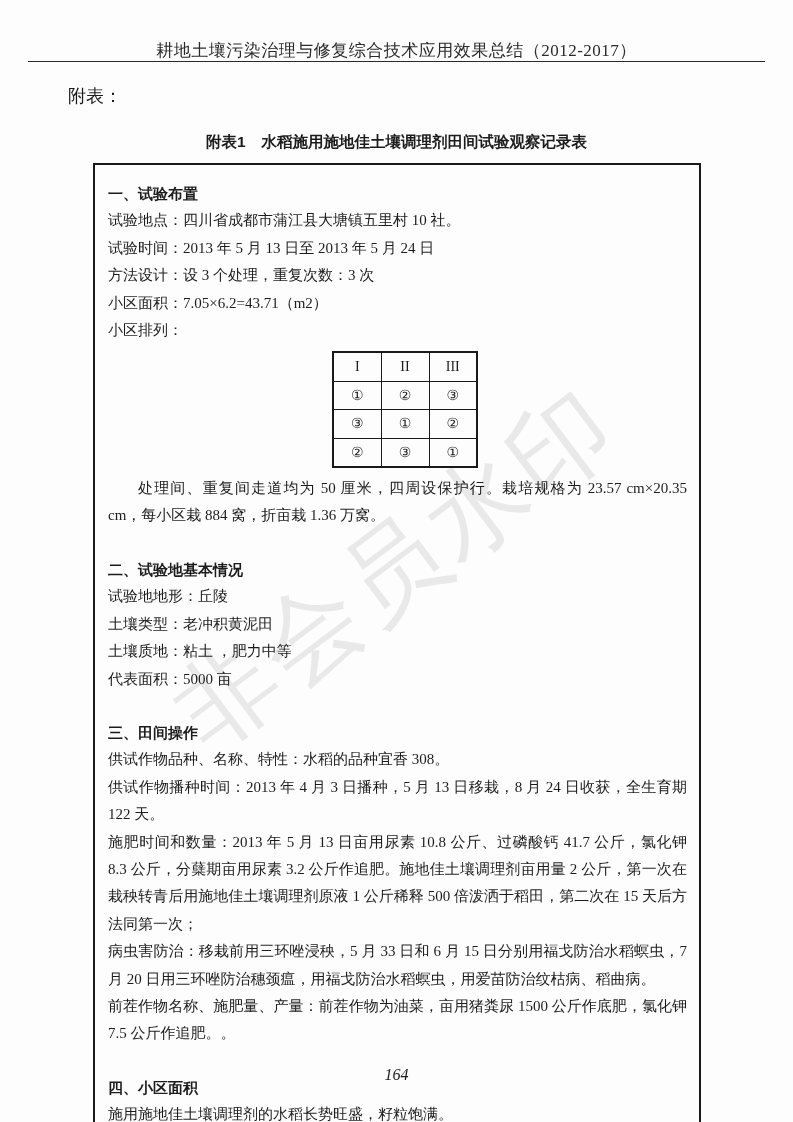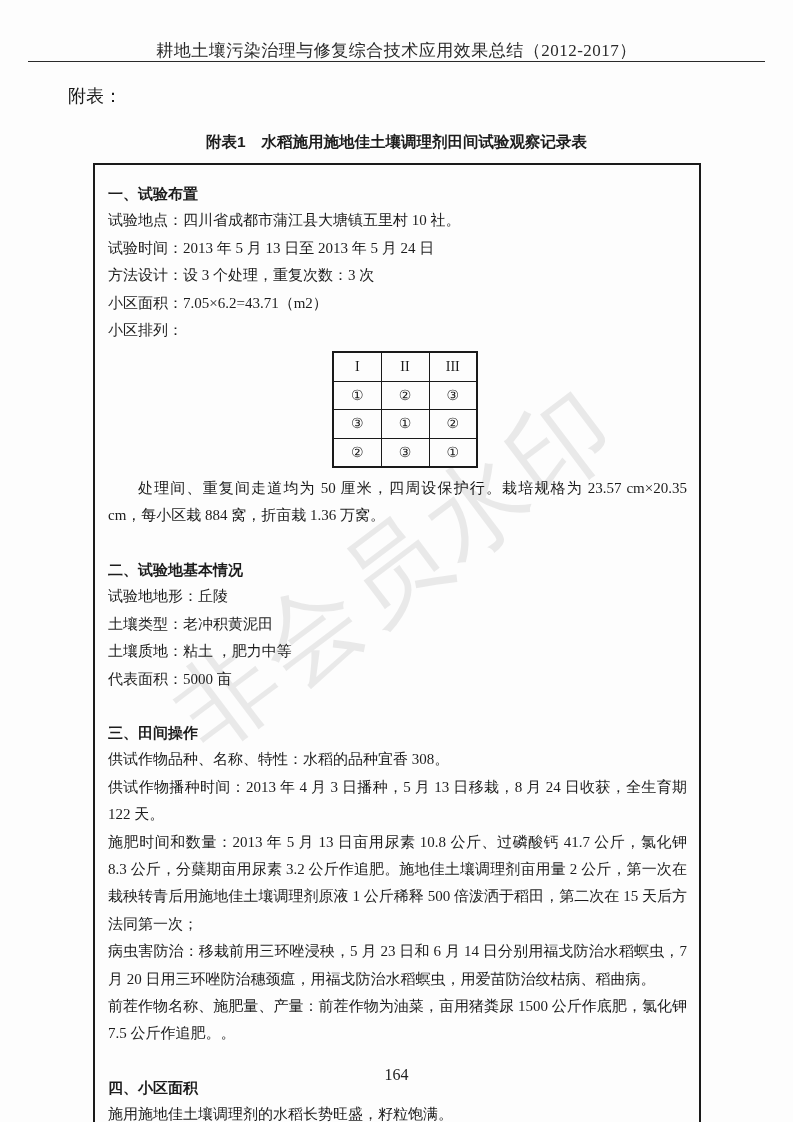--- a/index.html
+++ b/index.html
@@ -54,21 +54,21 @@
   .plot-table tr.hdr td { height:27px; }
   .watermark {
     position:absolute; left:396px; top:570px; z-index:0;
     transform:translate(-50%,-50%) rotate(-37deg);
     font-size:100px; font-weight:400; color:#000; opacity:0.075;
     white-space:nowrap; letter-spacing:4px;
     font-family:"Liberation Sans","DejaVu Sans",sans-serif;
   }
   .page-number {
     position:absolute; top:1066px; left:0; right:0;
-    text-align:center; font-size:16px;
+    text-align:center; font-size:16px;font-style:italic;
   }
 </style>
 </head>
 <body>
 
 <div class="page">
 
   <div class="watermark">非会员水印</div>
 
   <div class="content">
@@ -125,21 +125,21 @@
         <div class="line">土壤类型：老冲积黄泥田</div>
         <div class="line">土壤质地：粘土 ，肥力中等</div>
         <div class="line">代表面积：5000 亩</div>
       </div>
 
       <div class="section">
         <div class="sec-heading">三、田间操作</div>
         <div class="para">供试作物品种、名称、特性：水稻的品种宜香 308。</div>
         <div class="para">供试作物播种时间：2013 年 4 月 3 日播种，5 月 13 日移栽，8 月 24 日收获，全生育期 122 天。</div>
         <div class="para">施肥时间和数量：2013 年 5 月 13 日亩用尿素 10.8 公斤、过磷酸钙 41.7 公斤，氯化钾 8.3 公斤，分蘖期亩用尿素 3.2 公斤作追肥。施地佳土壤调理剂亩用量 2 公斤，第一次在栽秧转青后用施地佳土壤调理剂原液 1 公斤稀释 500 倍泼洒于稻田，第二次在 15 天后方法同第一次；</div>
-        <div class="para">病虫害防治：移栽前用三环唑浸秧，5 月 23 日和 6 月 14 日分别用福戈防治水稻螟虫，7 月 20 日用三环唑防治穗颈瘟，用福戈防治水稻螟虫，用爱苗防治纹枯病、稻曲病。</div>
+        <div class="para">病虫害防治：移栽前用三环唑浸秧，5 月 33 日和 6 月 15 日分别用福戈防治水稻螟虫，7 月 20 日用三环唑防治穗颈瘟，用福戈防治水稻螟虫，用爱苗防治纹枯病、稻曲病。</div>
         <div class="para">前茬作物名称、施肥量、产量：前茬作物为油菜，亩用猪粪尿 1500 公斤作底肥，氯化钾 7.5 公斤作追肥。。</div>
       </div>
 
       <div class="section">
         <div class="sec-heading">四、小区面积</div>
         <div class="para">施用施地佳土壤调理剂的水稻长势旺盛，籽粒饱满。</div>
       </div>
 
     </div>
 

